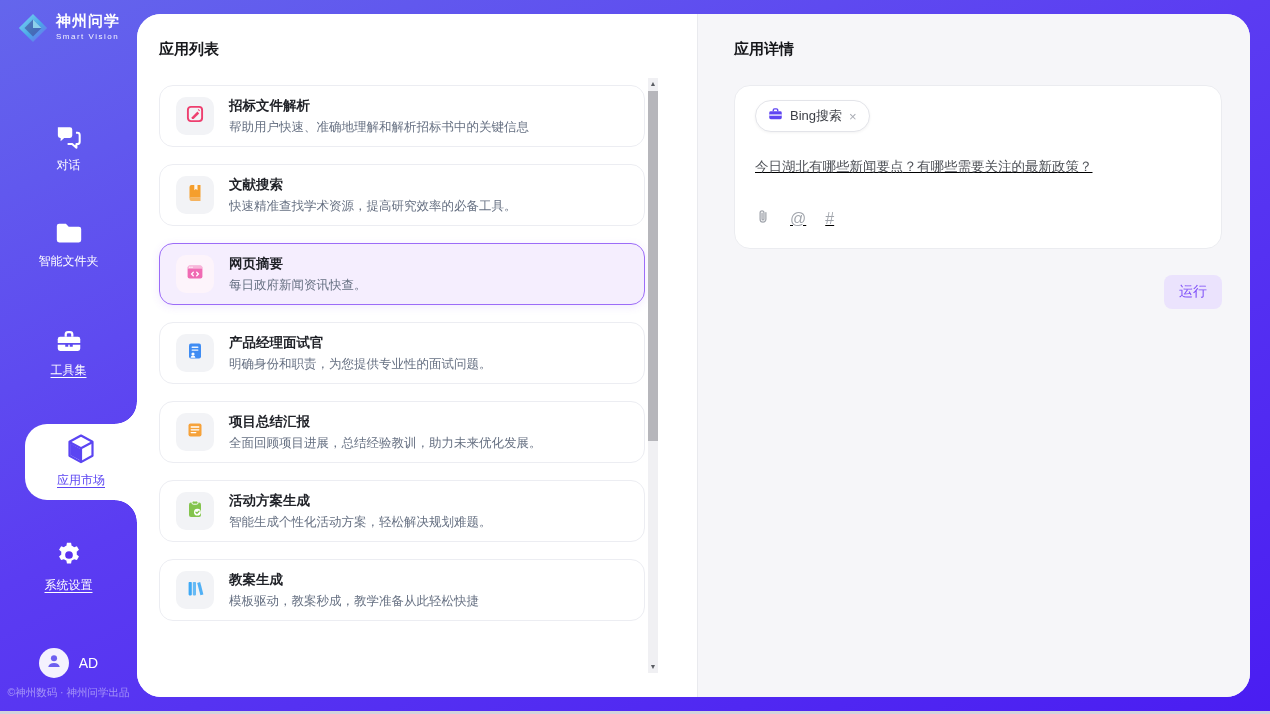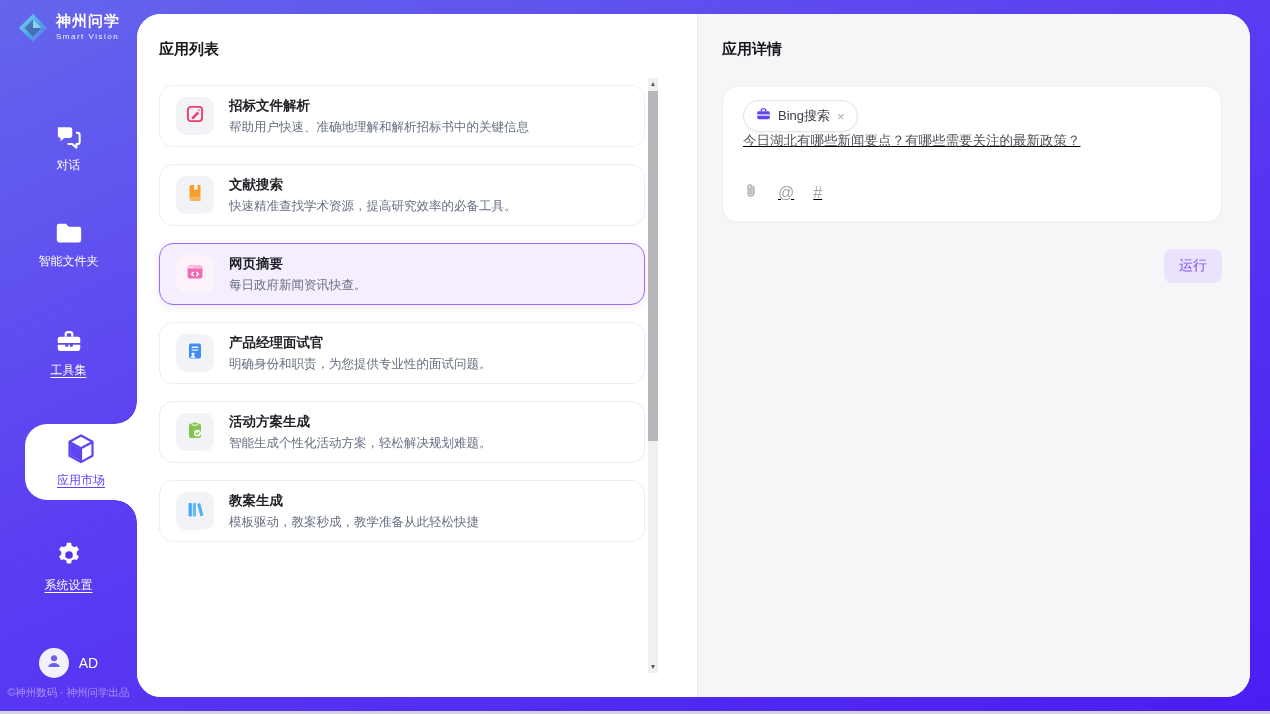--- a/index.html
+++ b/index.html
@@ -45,27 +45,27 @@
           align-items:center; justify-content:center; flex:none; margin-right:15px; }
   .card.selected .tile { background:#fdf4fb; }
   .card-title { font-size:13.5px; font-weight:700; color:#1f2127; margin-bottom:4px; }
   .card-desc { font-size:12.5px; color:#667082; white-space:nowrap; overflow:hidden; }
   .scrollbar { position:absolute; top:64px; bottom:24px; right:39px; width:10px; background:#f0f0f3; }
   .scroll-arrow { position:absolute; left:0; width:10px; height:12px; font-size:7px; line-height:12px;
                   text-align:center; color:#5a5d63; cursor:pointer; }
   .scroll-arrow.up { top:0; } .scroll-arrow.down { bottom:0; }
   .scroll-thumb { position:absolute; left:0; top:13px; width:10px; height:350px; background:#b6b6bb; cursor:pointer; }
 
-  .detail-pane { flex:1; background:#f6f6f9; border-left:1px solid #e9eaee; padding:26px 28px 0 24px; }
+  .detail-pane { flex:1; background:#f6f6f9; border-left:1px solid #e9eaee; padding:26px 28px 0 36px; }
   .detail-card { background:#fff; border:1px solid #ebecf0; border-radius:16px; margin-top:26px; padding:14px 20px 18px;text-decoration:underline; }
   .chip { display:inline-flex; align-items:center; gap:7px; border:1px solid #e3e4e9; border-radius:17px;
           background:#fff; padding:6px 12px; box-shadow:0 1px 3px rgba(0,0,0,.05); cursor:pointer; }
   .chip-label { font-size:13px; color:#3c3f46; }
   .chip-close { font-size:13px; color:#a9acb4; cursor:pointer; line-height:1; }
-  .query { font-size:13.5px; color:#4e5157; }
+  .query { margin-top:26px; font-size:13.5px; color:#4e5157; }
   .tools { margin-top:32px; display:flex; align-items:center; gap:19px; color:#a2a6ad; }
   .tool-glyph { font-size:16px; line-height:1; cursor:pointer; }
   .run-row { text-align:right; margin-top:26px; }
   .run-btn { display:inline-block; background:#ebe3fd; color:#7e4ff8; font-size:14px; border:none;
              border-radius:8px; padding:8px 15px; cursor:pointer; font-family:inherit; }
 </style>
 </head>
 <body>
 
 <div class="stage">
@@ -218,20 +218,32 @@
     <circle cx="8" cy="13" r="1.6" fill="#fff"></circle>
                   <path d="M5.6 16.8c.3-1.5 1.2-2.3 2.4-2.3s2.1.8 2.4 2.3z" fill="#fff"></path>
                 </svg></span>
     </div>
     <div class="texts">
       <div class="card-title">产品经理面试官</div>
       <div class="card-desc">明确身份和职责，为您提供专业性的面试问题。</div>
     </div>
   </div>
 
+  <div class="card">
+    <div class="tile">
+      <span class="app-icon"><svg width="20" height="20" viewBox="0 0 20 20">
+    <rect x="3.5" y="3.5" width="13" height="13" rx="2" fill="#f6a23a"></rect>
+    <path d="M6.2 7h7.6M6.2 9.8h7.6M6.2 12.6h4.6" stroke="#fff" stroke-width="1.3" stroke-linecap="round" fill="none"></path>
+                </svg></span>
+    </div>
+    <div class="texts">
+      <div class="card-title">项目总结汇报</div>
+      <div class="card-desc">全面回顾项目进展，总结经验教训，助力未来优化发展。</div>
+    </div>
+  </div>
 
   <div class="card">
     <div class="tile">
       <span class="app-icon"><svg width="20" height="20" viewBox="0 0 20 20">
     <rect x="4" y="3.6" width="12" height="14.4" rx="2" fill="#84c44d"></rect>
     <rect x="7" y="2" width="6" height="3.2" rx="1.3" fill="#84c44d" stroke="#fff" stroke-width="1"></rect>
     <circle cx="12.4" cy="13.2" r="3.4" fill="#fff"></circle>
     <path d="M10.9 13.2l1.1 1.1 2-2" stroke="#84c44d" stroke-width="1.3" fill="none" stroke-linecap="round"></path>
                 </svg></span>
     </div>

